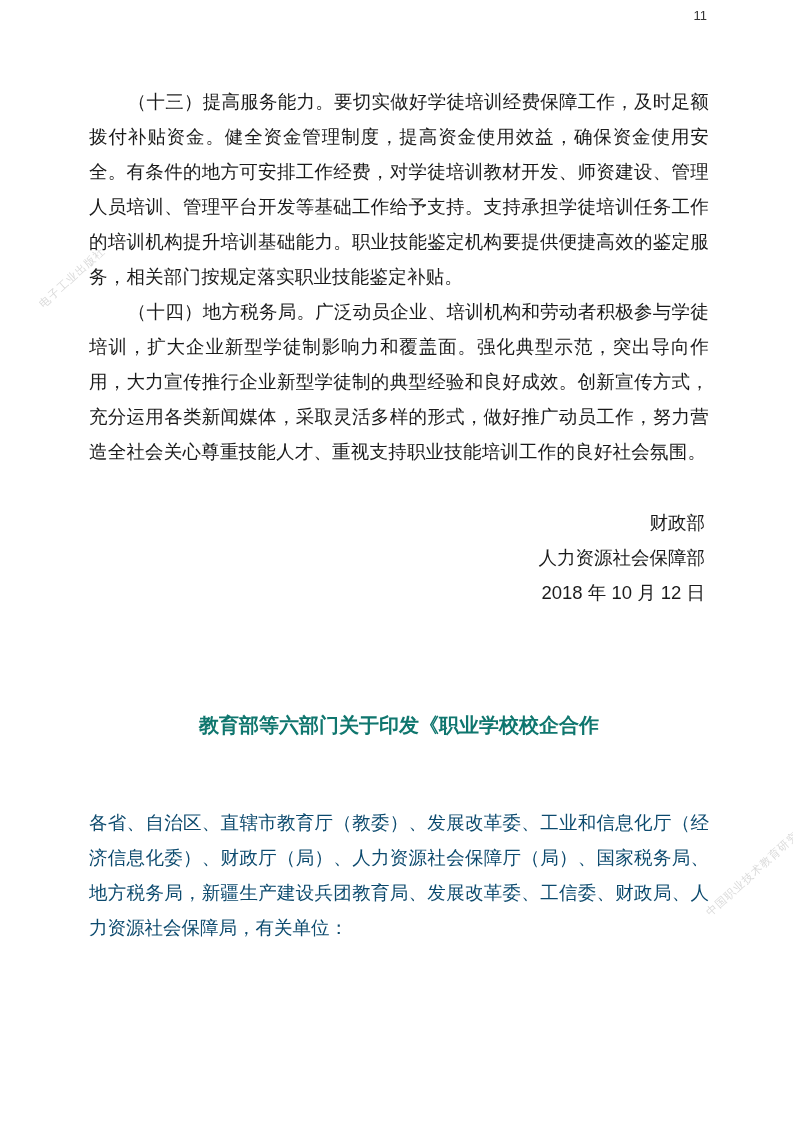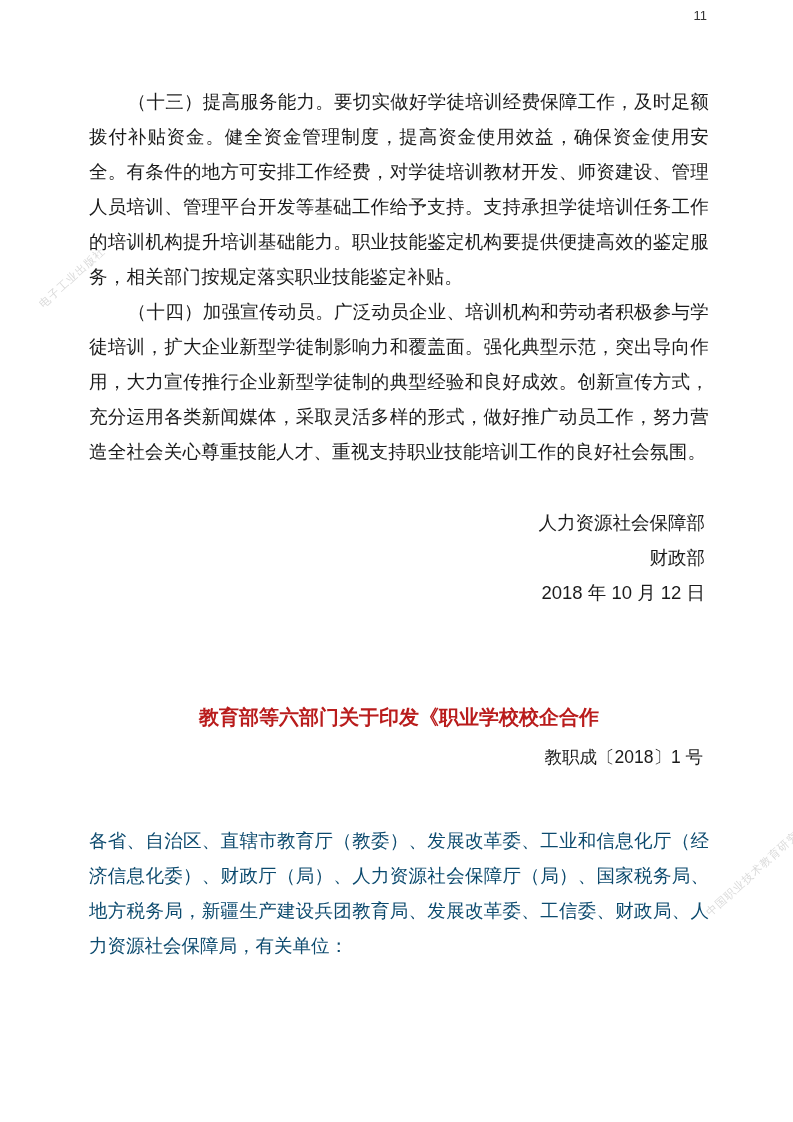--- a/index.html
+++ b/index.html
@@ -58,22 +58,22 @@
     font-size: 18.5px;
     line-height: 35px;
     color: #1a1a1a;
     padding-right: 4px;
   }
   .doc-title {
     text-align: center;
     font-size: 20px;
     font-weight: bold;
     line-height: 38px;
-    color: #b91c1c;
-    margin: 0;
+    color: #0f766e;
+    margin: 8px;
   }
   .doc-number {
     text-align: right;
     font-size: 17.5px;
     line-height: 34px;
     color: #1a1a1a;
     padding-right: 6px;
   }
   .recipients {
     font-size: 18.5px;
@@ -112,42 +112,41 @@
 
   <div class="wm wm-left">电子工业出版社</div>
   <div class="wm wm-right">中国职业技术教育研究所</div>
 
   <div class="page-number">11</div>
 
   <div class="content">
 
     <p class="para indent">（十三）提高服务能力。要切实做好学徒培训经费保障工作，及时足额拨付补贴资金。健全资金管理制度，提高资金使用效益，确保资金使用安全。有条件的地方可安排工作经费，对学徒培训教材开发、师资建设、管理人员培训、管理平台开发等基础工作给予支持。支持承担学徒培训任务工作的培训机构提升培训基础能力。职业技能鉴定机构要提供便捷高效的鉴定服务，相关部门按规定落实职业技能鉴定补贴。</p>
 
-    <p class="para indent">（十四）加强宣传动员。广泛动员企业、培训机构和劳动者积极参与学徒培训，扩大企业新型学徒制影响力和覆盖面。强化典型示范，突出导向作用，大力宣传推行企业新型学徒制的典型经验和良好成效。创新宣传方式，充分运用各类新闻媒体，采取灵活多样的形式，做好推广动员工作，努力营造全社会关心尊重技能人才、重视支持职业技能培训工作的良好社会氛围。</p>
+    <p class="para indent">（十四）地方税务局。广泛动员企业、培训机构和劳动者积极参与学徒培训，扩大企业新型学徒制影响力和覆盖面。强化典型示范，突出导向作用，大力宣传推行企业新型学徒制的典型经验和良好成效。创新宣传方式，充分运用各类新闻媒体，采取灵活多样的形式，做好推广动员工作，努力营造全社会关心尊重技能人才、重视支持职业技能培训工作的良好社会氛围。</p>
 
     <div class="spacer-md"></div>
 
 
     <div class="spacer-sm"></div>
 
     <div class="sign-block">
+      <div>财政部</div>
       <div>人力资源社会保障部</div>
-      <div>财政部</div>
       <div>2018 年 10 月 12 日</div>
     </div>
 
     <div class="spacer-lg"></div>
     <div class="spacer-lg"></div>
 
     <div>
       <p class="doc-title">教育部等六部门关于印发《职业学校校企合作</p>
     </div>
 
     <div class="spacer-sm"></div>
 
-    <div class="doc-number">教职成〔2018〕1 号</div>
 
     <div class="spacer-md"></div>
 
     <p class="recipients">各省、自治区、直辖市教育厅（教委）、发展改革委、工业和信息化厅（经济信息化委）、财政厅（局）、人力资源社会保障厅（局）、国家税务局、地方税务局，新疆生产建设兵团教育局、发展改革委、工信委、财政局、人力资源社会保障局，有关单位：</p>
 
   </div>
 </div>
 
 </body></html>

